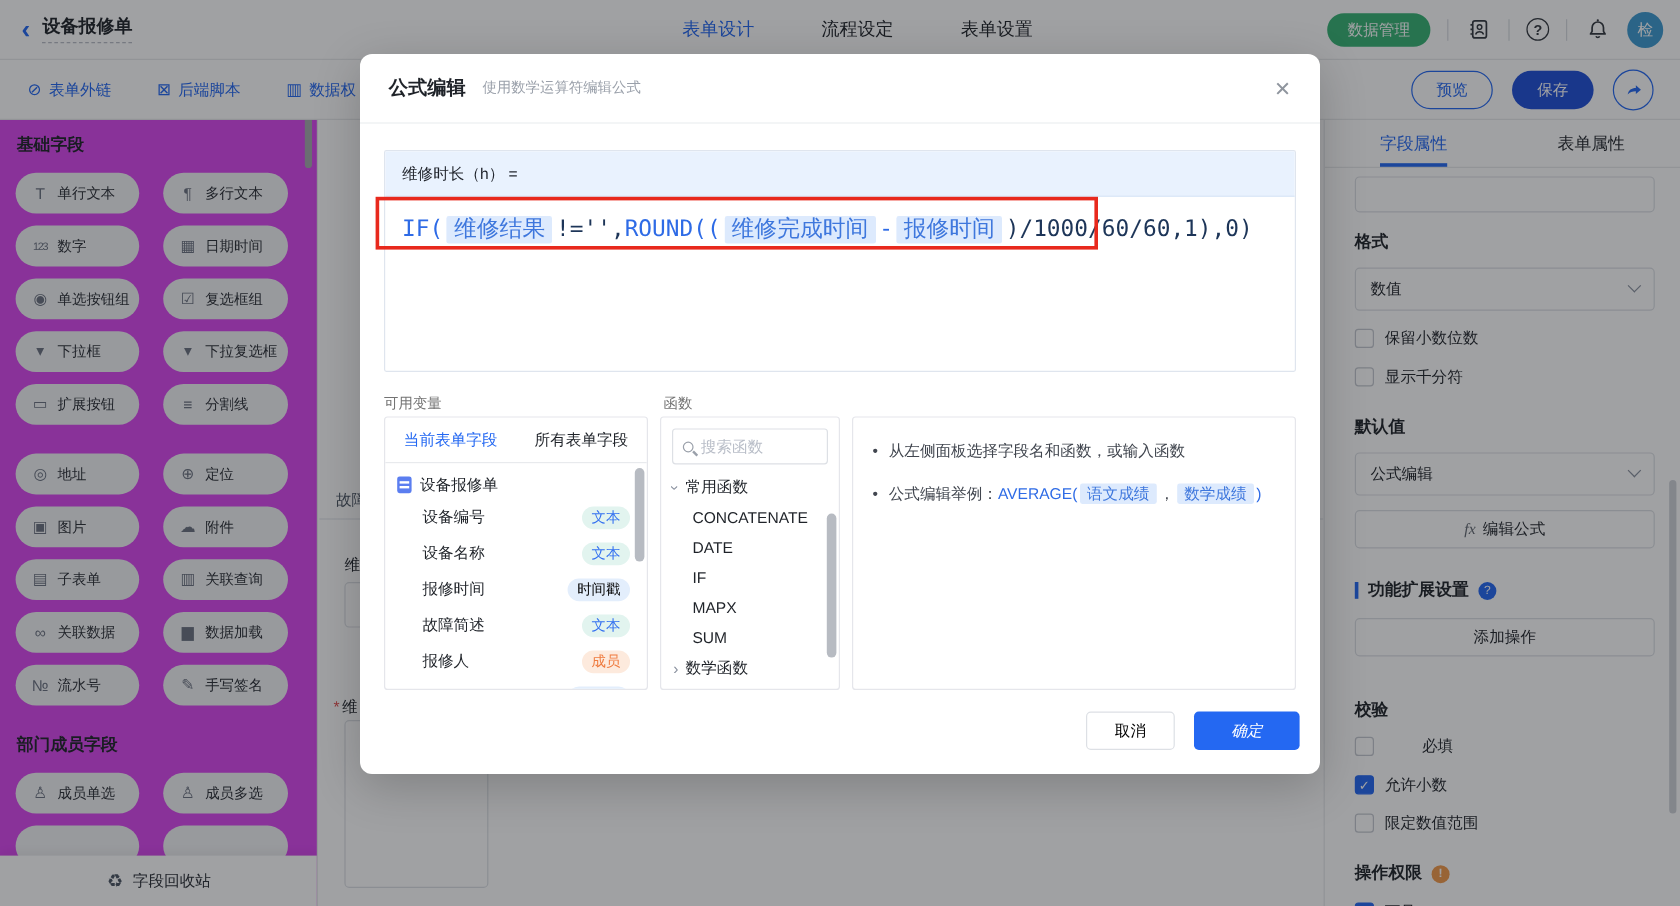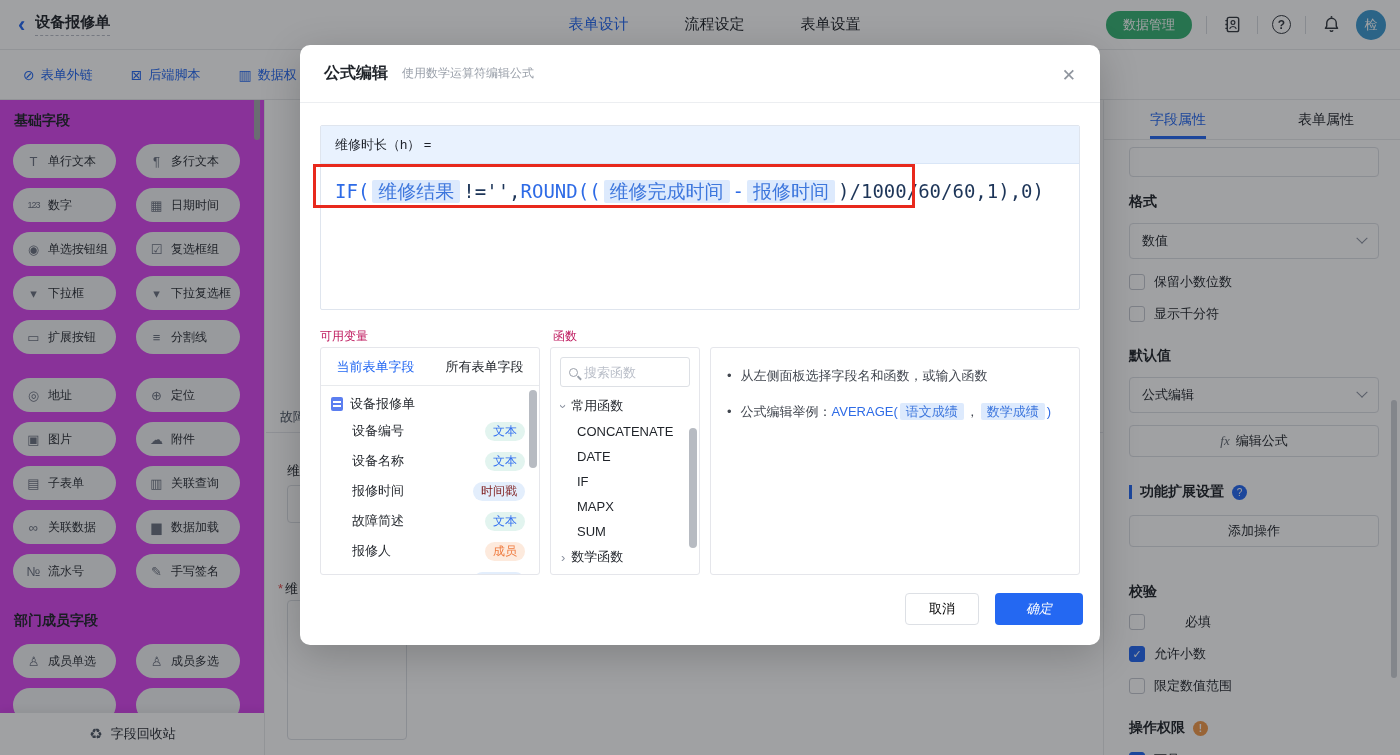--- a/index.html
+++ b/index.html
@@ -82,33 +82,33 @@
   .m-close { position:absolute; right:24px; top:20px; font-size:17px; color:#8f959e; cursor:pointer; }
 
   .feditor { position:absolute; left:20px; top:80px; width:760px; height:185px; border:1px solid #dfe5ee; border-radius:2px; overflow:hidden; }
   .feditor-head { height:38px; background:#e9f2fe; border-bottom:1px solid #d9e6f7; display:flex; align-items:center; padding-left:14px; font-size:13px; color:#1d2129; }
   .feditor-body { padding:16px 14px; font-family:"DejaVu Sans Mono",monospace; font-size:19px; color:#1d3558; line-height:22px; }
   .f-fn { color:#2e6be6; }
   .f-op { color:#2e6be6; }
   .f-chip { background:#ddeafd; color:#3e77dd; padding:1px 6px; border-radius:2px; margin:0 3px; font-family:"Liberation Sans",sans-serif; }
   .red-annotation { position:absolute; left:313px; top:164px; width:602px; height:44px; border:3px solid #e8291d; z-index:70; pointer-events:none; }
 
-  .panel-label { position:absolute; font-size:12px; color:#be185d; top:283px; }
+  .panel-label { position:absolute; font-size:12px; color:#737373; top:283px; }
   .vars-panel { position:absolute; left:20px; top:302px; width:220px; height:228px; border:1px solid #e5e6eb; border-radius:3px; overflow:hidden; }
   .vars-tabs { height:38px; display:flex; border-bottom:1px solid #e8eaed; }
   .vars-tab { flex:1; display:flex; align-items:center; justify-content:center; font-size:13px; cursor:pointer; }
   .vars-tab.active { color:#2468f2; }
   .tree-root { display:flex; align-items:center; gap:7px; padding:9px 10px 3px 10px; font-size:13px; }
   .doc-ic { width:12px; height:14px; background:#5b7ef0; border-radius:2px; position:relative; flex:none; }
   .doc-ic::after { content:""; position:absolute; left:2px; top:4px; width:8px; height:1.5px; background:#fff; box-shadow:0 4px 0 #fff; }
   .var-row { height:30px; display:flex; align-items:center; padding:0 14px 0 31px; justify-content:space-between; cursor:pointer; }
   .var-name { font-size:13px; }
   .badge { font-size:12px; padding:1px 8px; border-radius:10px; }
   .badge.text { background:#e2f4ef; color:#3370f0; }
-  .badge.timestamp { background:#e3eefc; color:#7f1d1d; }
+  .badge.timestamp { background:#e3eefc; color:#000000; }
   .badge.member { background:#fdeadd; color:#ef7b3f; }
   .vscroll { position:absolute; right:2px; top:42px; width:8px; height:78px; background:#b7bbc2; border-radius:4px; }
 
   .fn-panel { position:absolute; left:250px; top:302px; width:150px; height:228px; border:1px solid #e5e6eb; border-radius:3px; overflow:hidden; }
   .fn-search { margin:9px 9px 6px 9px; height:30px; border:1px solid #dde0e5; border-radius:3px; display:flex; align-items:center; padding:0 8px; gap:6px; }
   .fn-search input { border:none; outline:none; width:90px; font-size:13px; font-family:inherit; color:#1f2329; }
   .fn-search input::placeholder { color:#b9bec8; }
   .mag { width:9px; height:9px; border:1.5px solid #9aa0aa; border-radius:50%; position:relative; flex:none; }
   .mag::after { content:""; position:absolute; width:5px; height:1.5px; background:#9aa0aa; transform:rotate(45deg); left:7px; top:8px; }
   .fn-group { display:flex; align-items:center; gap:6px; height:26px; padding-left:10px; font-size:13px; cursor:pointer; }
@@ -170,20 +170,29 @@
     </span>
     <span class="tool-link">
       <span class="ic">⊠</span>
       <span>后端脚本</span>
     </span>
     <span class="tool-link">
       <span class="ic">▥</span>
       <span>数据权</span>
     </span>
   </div>
+  <div class="toolbar-right">
+    <button class="btn-preview">预览</button>
+    <button class="btn-save" style="border:none;">保存</button>
+    <span class="btn-share">
+      <svg width="17" height="17" viewBox="0 0 20 20">
+          <path d="M4 15c.8-4.2 3.8-6.3 8-6.3V6l5 4.3-5 4.3v-2.8c-3.4 0-6 .8-8 3.2z" fill="#2468f2"></path>
+        </svg>
+    </span>
+  </div>
 </div>
 
 <aside class="left-sidebar">
   <div class="sidebar-scroll" style="top:-5px;"></div>
 
   <h3 class="sec-title">基础字段</h3>
   <div class="pill-grid">
     <div class="fpill">
         <span class="ic">T</span>
         <span>单行文本</span>

